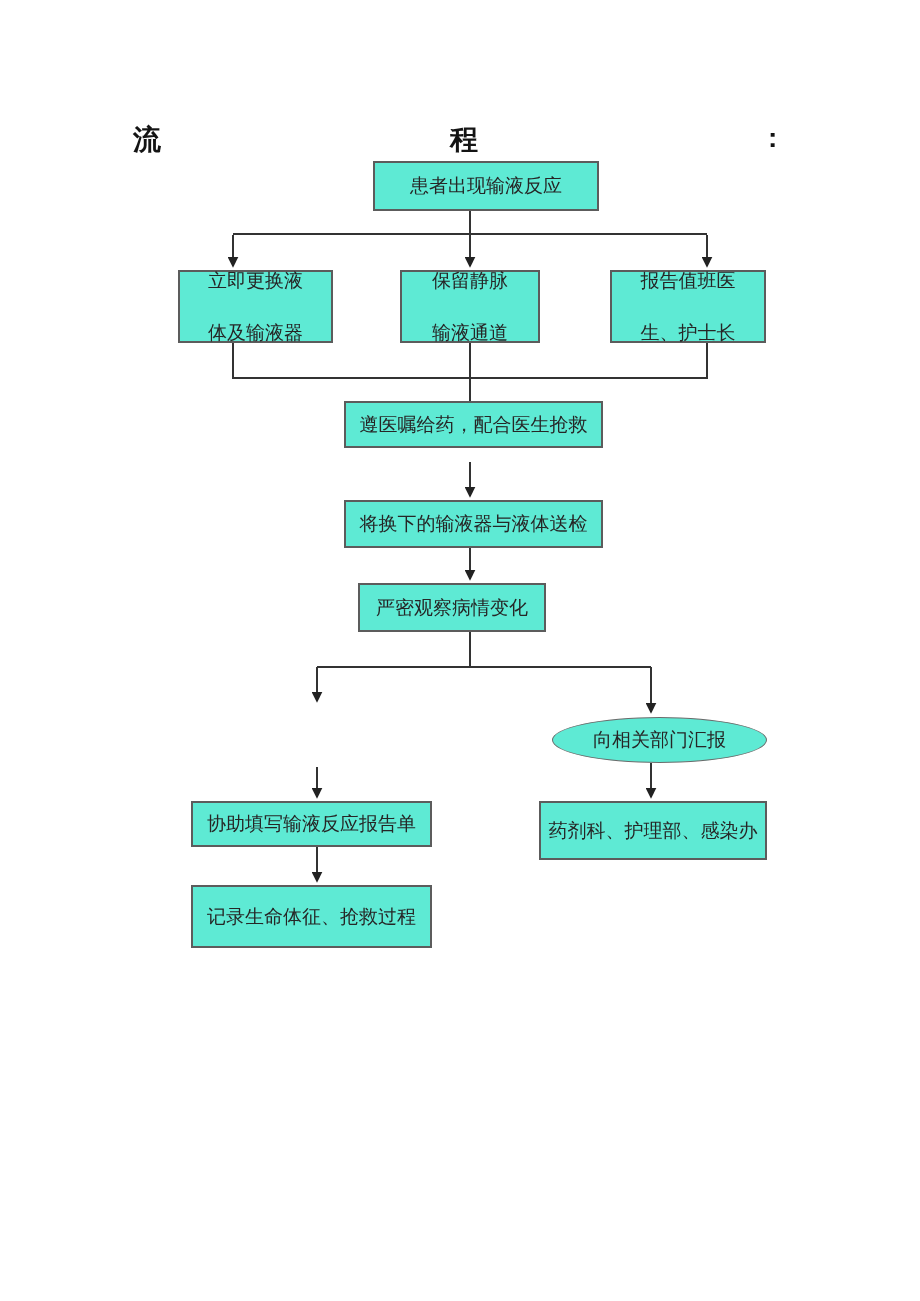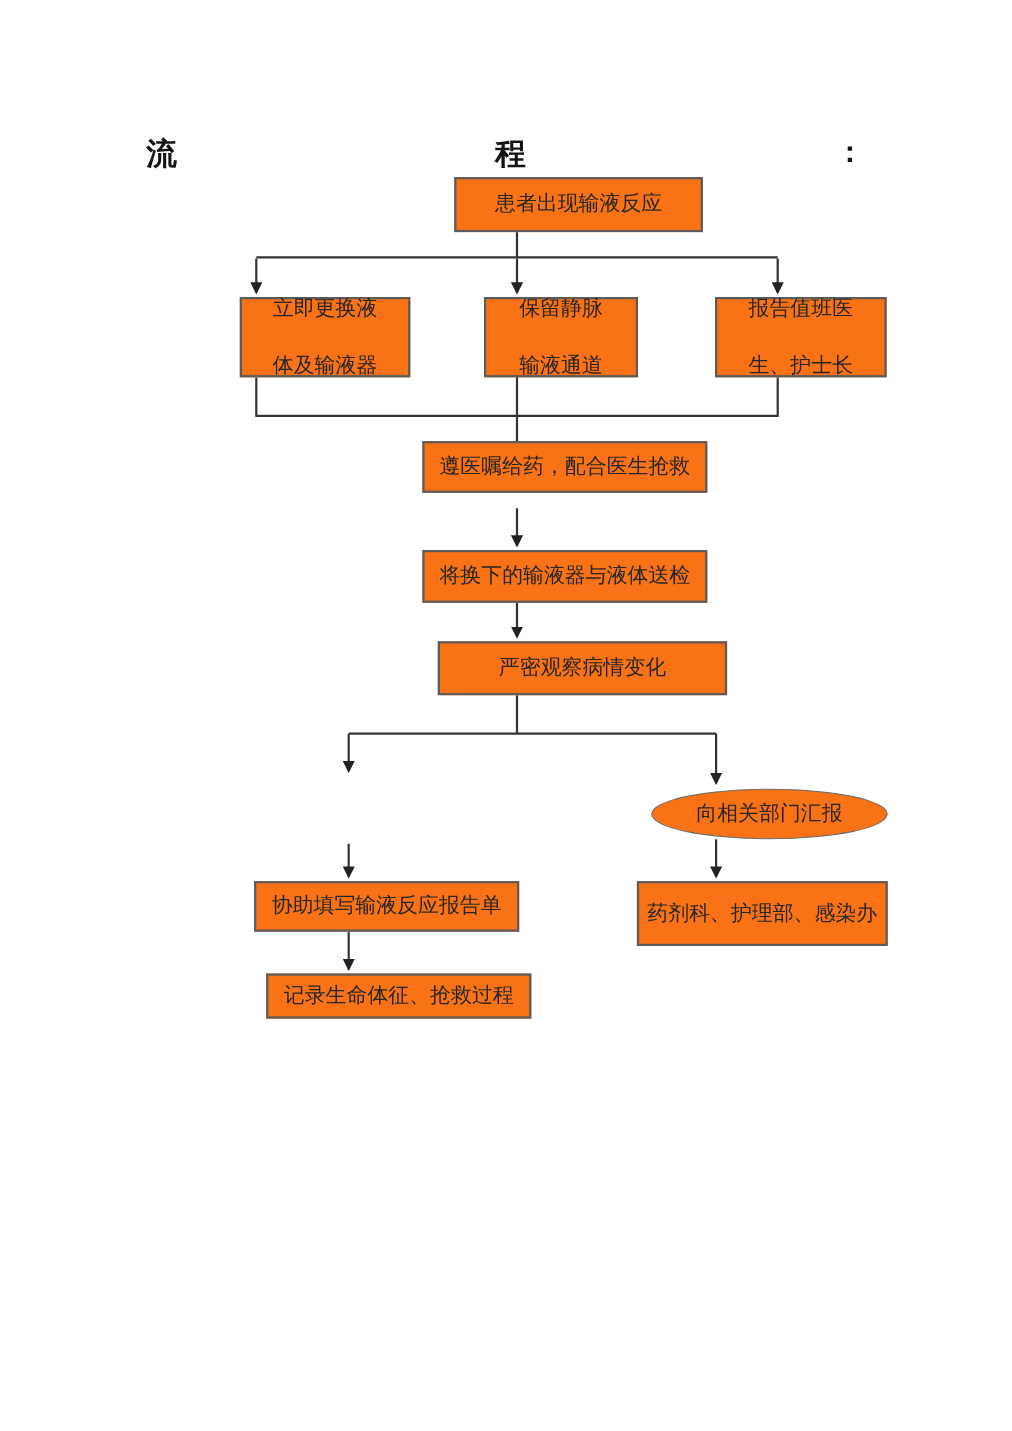--- a/index.html
+++ b/index.html
@@ -38,29 +38,28 @@
     font-weight: 600;
     font-size: 28px;
     line-height: 28px;
     color: #141414;
     white-space: nowrap;
   }
   .node {
     position: absolute;
     z-index: 1;
     box-sizing: border-box;
-    background: #f97316;
+    background: #5eead4;
     display: flex;
     flex-direction: column;
     justify-content: center;
     text-align: center;
     font-size: 19px;
     line-height: 24px;
     white-space: nowrap;
-    margin-left: 40px;
   }
   .node.box {
     border: 2px solid #5c5c5c;
   }
   .node.ellipse {
     border: 1.5px solid #6b6b6b;
     border-radius: 50%;
   }
   .node .nline {
     display: block;
@@ -130,34 +129,34 @@
   </div>
 
   <div class="node box" style="left:344px; top:401px; width:259px; height:47px;">
     <span class="nline">遵医嘱给药，配合医生抢救</span>
   </div>
 
   <div class="node box" style="left:344px; top:500px; width:259px; height:48px;">
     <span class="nline">将换下的输液器与液体送检</span>
   </div>
 
-  <div class="node box" style="left:358px; top:583px; width:263px; height:49px;">
+  <div class="node box" style="left:358px; top:583px; width:188px; height:49px;">
     <span class="nline">严密观察病情变化</span>
   </div>
 
 
   <div class="node ellipse" style="left:552px; top:717px; width:215px; height:46px;">
     <span class="nline">向相关部门汇报</span>
   </div>
 
   <div class="node box" style="left:191px; top:801px; width:241px; height:46px;">
     <span class="nline">协助填写输液反应报告单</span>
   </div>
 
   <div class="node box" style="left:539px; top:801px; width:228px; height:59px;">
     <span class="nline">药剂科、护理部、感染办</span>
   </div>
 
-  <div class="node box" style="left:202px; top:885px; width:241px; height:41px;">
+  <div class="node box" style="left:191px; top:885px; width:241px; height:63px;">
     <span class="nline">记录生命体征、抢救过程</span>
   </div>
 
 </div>
 
 </body></html>

